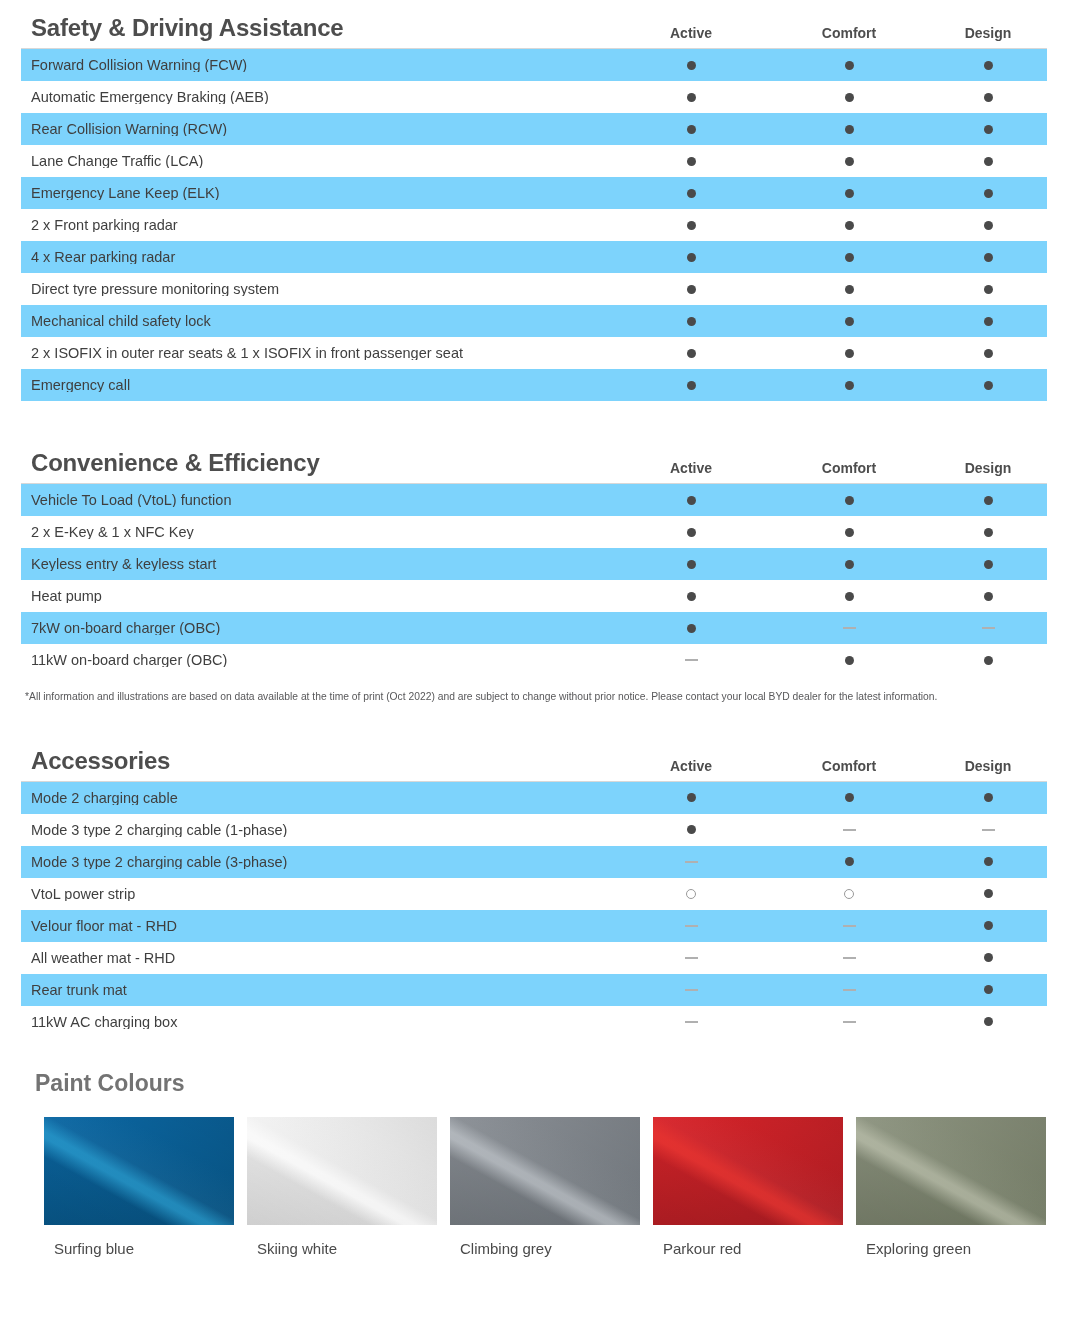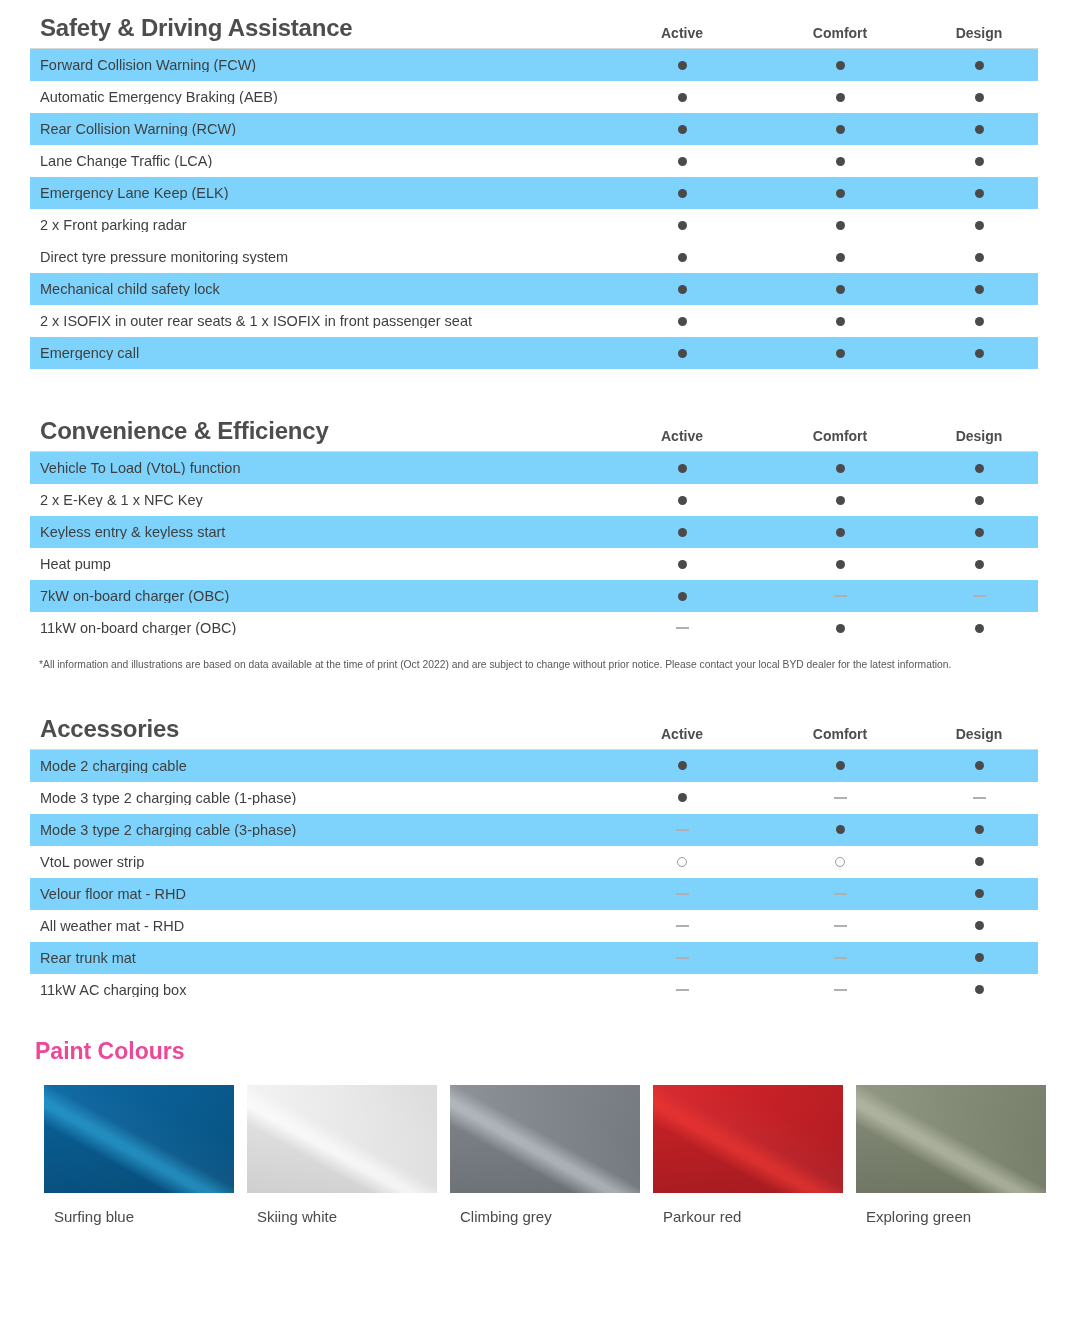--- a/index.html
+++ b/index.html
@@ -14,21 +14,21 @@
   }
 
   .page {
     position: relative;
     width: 1068px;
     height: 1333px;
     padding: 0;
   }
 
   
-  .section { padding: 0 30px; border-radius: 24px; }
+  .section { padding: 0 21px; border-radius: 24px; }
 
   .section-head {
     display: flex;
     align-items: flex-end;
     height: 40px;
     padding-left: 10px;
     padding-right: 0;
   }
 
   .section-title {
@@ -115,33 +115,33 @@
   }
   .mk-dash {
     display: block;
     width: 13px;
     height: 1.6px;
     background: #b0b0b0;
   }
 
   
   .footnote {
-    padding: 14px 25px 0 39px;
+    padding: 14px 25px 0 25px;
     font-size: 10.3px;
     line-height: 1.45;
     color: #58585a;
     max-width: 1020px;
   }
 
   
   .paint-section { padding: 0 25px; }
   .paint-title {
     font-size: 23px;
     font-weight: bold;
-    color: #ec4899;
+    color: #737373;
     padding-left: 10px;
     line-height: 1;
   }
 
   .swatch-row {
     display: flex;
     gap: 13px;
     margin-top: 22px;
     padding-left: 19px;
   }
@@ -258,20 +258,32 @@
           <div class="cell c-active">
             <span class="mk-dot"></span>
           </div>
           <div class="cell c-comfort">
             <span class="mk-dot"></span>
           </div>
           <div class="cell c-design">
             <span class="mk-dot"></span>
           </div>
         </div>
+        <div class="row alt">
+          <div class="row-label">4 x Rear parking radar</div>
+          <div class="cell c-active">
+            <span class="mk-dot"></span>
+          </div>
+          <div class="cell c-comfort">
+            <span class="mk-dot"></span>
+          </div>
+          <div class="cell c-design">
+            <span class="mk-dot"></span>
+          </div>
+        </div>
         <div class="row">
           <div class="row-label">Direct tyre pressure monitoring system</div>
           <div class="cell c-active">
             <span class="mk-dot"></span>
           </div>
           <div class="cell c-comfort">
             <span class="mk-dot"></span>
           </div>
           <div class="cell c-design">
             <span class="mk-dot"></span>

